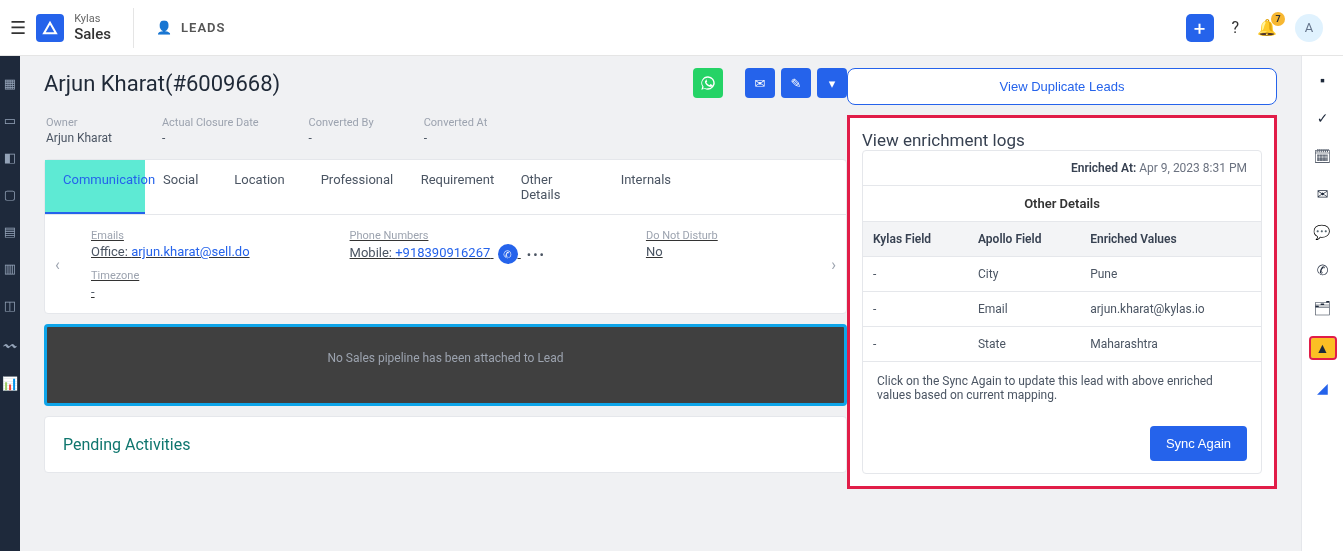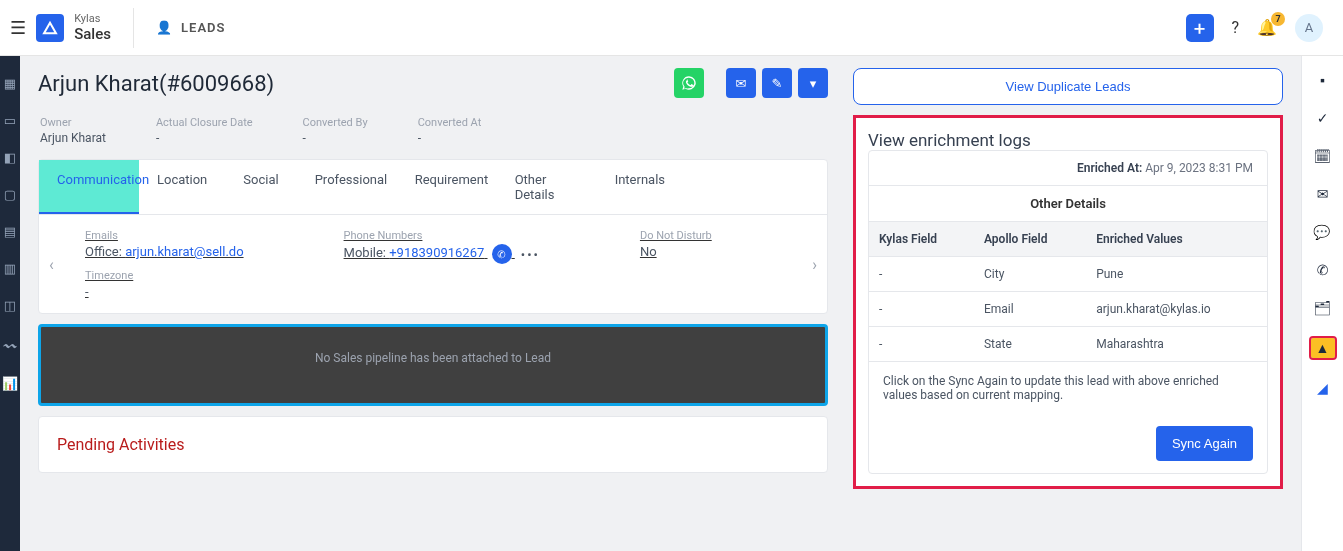--- a/index.html
+++ b/index.html
@@ -17,21 +17,21 @@
     .topbar-right { margin-left: auto; display: flex; align-items: center; gap: 18px; padding-right: 20px; }
     .plus-btn { width: 28px; height: 28px; background: #2563eb; border-radius: 5px; color: #fff; display: flex; align-items: center; justify-content: center; font-size: 18px; font-weight: bold; cursor: pointer; }
     .top-icon { color: #333; font-size: 16px; cursor: pointer; position: relative; }
     .notif-badge { position: absolute; top: -6px; right: -8px; background: #f7b731; color: #333; font-size: 9px; border-radius: 50%; width: 14px; height: 14px; display: flex; align-items: center; justify-content: center; font-weight: bold; }
     .avatar { width: 28px; height: 28px; border-radius: 50%; background: #e0f2fe; color: #64748b; display: flex; align-items: center; justify-content: center; font-size: 13px; }
 
     .layout { display: flex; height: 495px; }
     .left-nav { width: 20px; background: #1e293b; display: flex; flex-direction: column; align-items: center; gap: 22px; padding-top: 20px; }
     .left-nav-icon { color: #94a3b8; font-size: 13px; }
     
-    .main { flex: 1; padding: 12px 18px; display: flex; gap: 25px; overflow: hidden; }
+    .main { flex: 1; padding: 12px 24px; display: flex; gap: 0; overflow: hidden; }
     .main-left { flex: 1; display: flex; flex-direction: column; gap: 10px; }
     
     .title-row { display: flex; align-items: center; margin-bottom: 4px; }
     .lead-title { font-size: 22px; color: #1f2937; font-weight: 400; }
     .title-actions { margin-left: auto; display: flex; gap: 6px; }
     .act-btn { width: 30px; height: 30px; border-radius: 4px; display: flex; align-items: center; justify-content: center; color: #fff; cursor: pointer; }
     .bg-green { background: #25d366; }
     .bg-blue { background: #2563eb; }
     
     .meta-row { display: flex; gap: 50px; padding: 4px 2px; }
@@ -51,21 +51,21 @@
     .field-group .fvalue { font-size: 13px; color: #4b5563; }
     .link { color: #2563eb; text-decoration: none; }
     .phone-circle { width: 20px; height: 20px; border-radius: 50%; background: #2563eb; color: #fff; display: inline-flex; align-items: center; justify-content: center; font-size: 10px; margin-left: 4px; vertical-align: middle; }
     .more-dots { display: inline-block; margin-left: 6px; letter-spacing: 2px; color: #4b5563; vertical-align: middle; }
 
     .pipeline-card { background: #404040; border: 3px solid #0ea5e9; border-radius: 4px; padding: 24px; text-align: center; }
     .pipeline-msg { font-size: 12px; color: #9ca3af; margin-bottom: 14px; }
     .attach-btn { background: #2563eb; color: #fff; padding: 10px 18px; border: none; border-radius: 4px; font-size: 13px; cursor: pointer; }
     
     .pending-card { background: #fff; border: 1px solid #e5e7eb; border-radius: 4px; padding: 18px; }
-    .pending-card h3 { font-size: 16px; font-weight: 400; color: #b91c1c; }
+    .pending-card h3 { font-size: 16px; font-weight: 400; color: #0f766e; }
 
     .side-panel { width: 430px; display: flex; flex-direction: column; gap: 10px; }
     .dup-btn { width: 100%; padding: 10px; background: #fff; border: 1px solid #2563eb; color: #2563eb; border-radius: 8px; font-size: 13px; cursor: pointer; text-align: center; }
     .enrich-card { border: 3px solid #e11d48; background: #fff; padding: 12px; flex: 0; }
     .enrich-title { font-size: 17px; color: #374151; font-weight: 400; margin-bottom: 0; }
     .enrich-inner { border: 1px solid #e5e7eb; border-radius: 4px; }
     .enrich-header { text-align: right; padding: 10px 14px; font-size: 12px; border-bottom: 1px solid #e5e7eb; }
     .enrich-header .lbl { color: #374151; font-weight: 600; }
     .enrich-header .dt { color: #6b7280; }
     .other-details-h { text-align: center; padding: 10px; font-weight: 600; font-size: 13px; }
@@ -155,22 +155,22 @@
         </div>
         <div class="meta-item">
           <div class="label">Converted At</div>
           <div class="value">-</div>
         </div>
       </div>
 
       <div class="tabs-card">
         <div class="tabs">
           <div class="tab active">Communication</div>
+          <div class="tab">Social</div>
           <div class="tab">Location</div>
-          <div class="tab">Social</div>
           <div class="tab">Professional</div>
           <div class="tab">Requirement</div>
           <div class="tab">Other Details</div>
           <div class="tab">Internals</div>
         </div>
         <div class="tab-body">
           <span class="nav-arrow left">‹</span>
           <div class="tab-cols">
             <div class="field-group">
               <div class="flabel">Emails</div>

